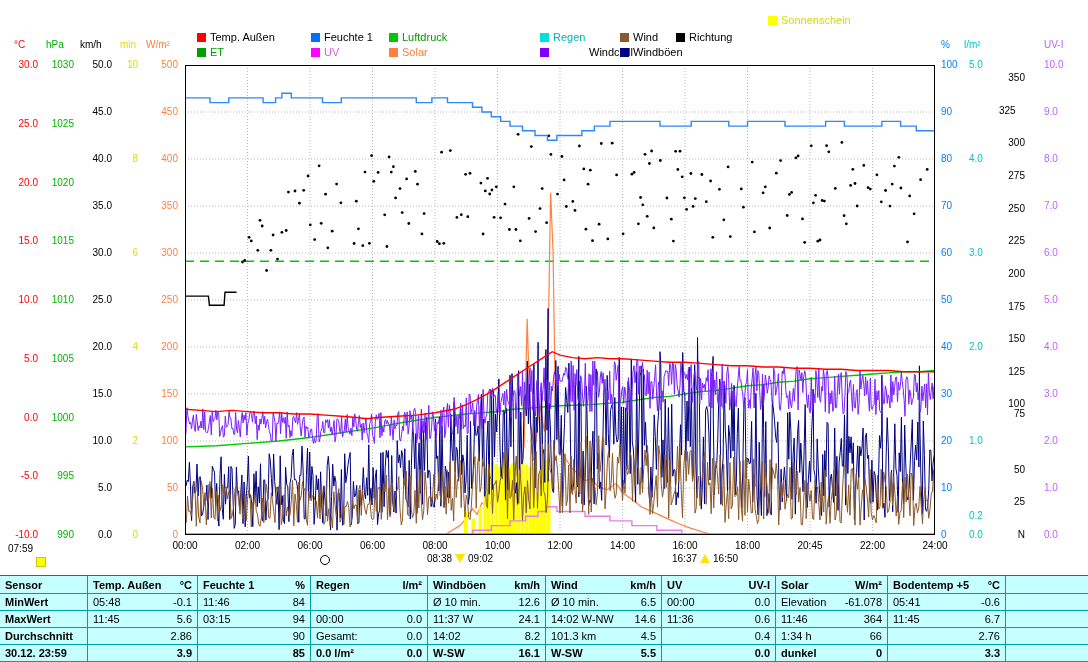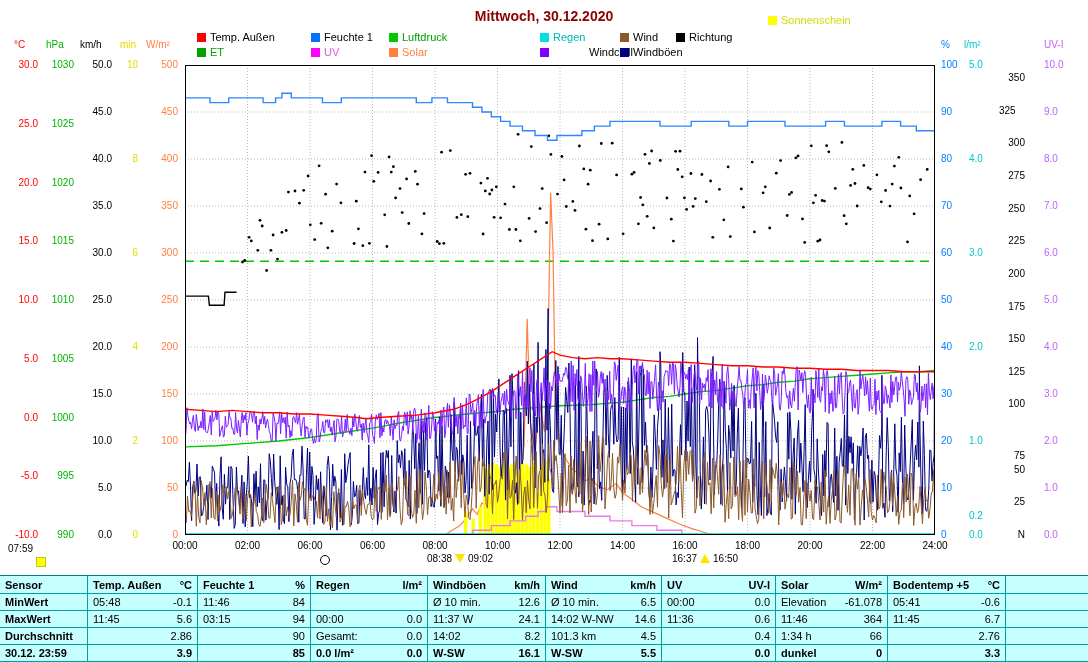--- a/index.html
+++ b/index.html
@@ -18,21 +18,20 @@
   .circ{position:absolute;width:8px;height:8px;border:1.5px solid #000;border-radius:50%;background:#fff;}
   .table{position:absolute;left:0;top:575px;width:1088px;height:87px;background:#c6ffff;border-top:1px solid #008080;display:grid;font-size:11px;color:#000;}
   .cell{box-sizing:border-box;border-right:1px solid #00a0a0;border-bottom:1px solid #00a0a0;display:flex;justify-content:space-between;align-items:center;padding:0 5px;overflow:hidden;white-space:nowrap;}
   .cell.nob{border-right:none;}
   .b{font-weight:bold;}
 </style>
 </head>
 <body>
 
 <div class="page">
-  <div class="title">Mittwoch, 30.12.2020</div>
   <div id="legend">
       <div class="legend-item" style="left: 197px; top: 31px;">
         <span class="swatch" style="background: rgb(255, 0, 0);"></span>
         <span style="color: rgb(0, 0, 0);">Temp. Außen</span>
       </div>
       <div class="legend-item" style="left: 311px; top: 31px;">
         <span class="swatch" style="background: rgb(0, 112, 255);"></span>
         <span style="color: rgb(0, 0, 0);">Feuchte 1</span>
       </div>
       <div class="legend-item" style="left: 389px; top: 31px;">
@@ -152,21 +151,21 @@
       <span class="tick" style="left: 999px; width: 26px; text-align: left; top: 105.694px; color: rgb(0, 0, 0);">325</span>
       <span class="tick" style="left: 999px; width: 26px; text-align: right; top: 138.333px; color: rgb(0, 0, 0);">300</span>
       <span class="tick" style="left: 999px; width: 26px; text-align: right; top: 170.972px; color: rgb(0, 0, 0);">275</span>
       <span class="tick" style="left: 999px; width: 26px; text-align: right; top: 203.611px; color: rgb(0, 0, 0);">250</span>
       <span class="tick" style="left: 999px; width: 26px; text-align: right; top: 236.25px; color: rgb(0, 0, 0);">225</span>
       <span class="tick" style="left: 999px; width: 26px; text-align: right; top: 268.889px; color: rgb(0, 0, 0);">200</span>
       <span class="tick" style="left: 999px; width: 26px; text-align: right; top: 301.528px; color: rgb(0, 0, 0);">175</span>
       <span class="tick" style="left: 999px; width: 26px; text-align: right; top: 334.167px; color: rgb(0, 0, 0);">150</span>
       <span class="tick" style="left: 999px; width: 26px; text-align: right; top: 366.806px; color: rgb(0, 0, 0);">125</span>
       <span class="tick" style="left: 999px; width: 26px; text-align: right; top: 399.444px; color: rgb(0, 0, 0);">100</span>
-      <span class="tick" style="left: 999px; width: 26px; text-align: right; top: 451px; color: rgb(0, 0, 0);">75</span>
+      <span class="tick" style="left: 999px; width: 26px; text-align: right; top: 409px; color: rgb(0, 0, 0);">75</span>
       <span class="tick" style="left: 999px; width: 26px; text-align: right; top: 464.722px; color: rgb(0, 0, 0);">50</span>
       <span class="tick" style="left: 999px; width: 26px; text-align: right; top: 497.361px; color: rgb(0, 0, 0);">25</span>
       <span class="tick" style="left: 999px; width: 26px; text-align: right; top: 530px; color: rgb(0, 0, 0);">N</span>
       <span class="unit" style="left: 1044px; top: 40px; color: rgb(192, 96, 255);">UV-I</span>
       <span class="tick" style="left: 1044px; width: 28px; text-align: left; top: 60px; color: rgb(192, 96, 255);">10.0</span>
       <span class="tick" style="left: 1044px; width: 28px; text-align: left; top: 107px; color: rgb(192, 96, 255);">9.0</span>
       <span class="tick" style="left: 1044px; width: 28px; text-align: left; top: 154px; color: rgb(192, 96, 255);">8.0</span>
       <span class="tick" style="left: 1044px; width: 28px; text-align: left; top: 201px; color: rgb(192, 96, 255);">7.0</span>
       <span class="tick" style="left: 1044px; width: 28px; text-align: left; top: 248px; color: rgb(192, 96, 255);">6.0</span>
       <span class="tick" style="left: 1044px; width: 28px; text-align: left; top: 295px; color: rgb(192, 96, 255);">5.0</span>
@@ -425,21 +424,21 @@
       <span class="xtick" style="left: 163px; top: 540px;">00:00</span>
       <span class="xtick" style="left: 225.5px; top: 540px;">02:00</span>
       <span class="xtick" style="left: 288px; top: 540px;">06:00</span>
       <span class="xtick" style="left: 350.5px; top: 540px;">06:00</span>
       <span class="xtick" style="left: 413px; top: 540px;">08:00</span>
       <span class="xtick" style="left: 475.5px; top: 540px;">10:00</span>
       <span class="xtick" style="left: 538px; top: 540px;">12:00</span>
       <span class="xtick" style="left: 600.5px; top: 540px;">14:00</span>
       <span class="xtick" style="left: 663px; top: 540px;">16:00</span>
       <span class="xtick" style="left: 725.5px; top: 540px;">18:00</span>
-      <span class="xtick" style="left: 788px; top: 540px;">20:00</span>
+      <span class="xtick" style="left: 788px; top: 540px;">20:45</span>
       <span class="xtick" style="left: 850.5px; top: 540px;">22:00</span>
       <span class="xtick" style="left: 913px; top: 540px;">24:00</span>
     </div>
   <div id="annotations">
       <div class="ann" style="left: 8px; top: 543px;">07:59</div>
       <div class="sq" style="left: 36px; top: 557px;"></div>
       <div class="circ" style="left: 320px; top: 555px;"></div>
       <div class="ann" style="left: 427px; top: 553px;">
         <span>08:38</span>
         <span class="tri-down"></span>

